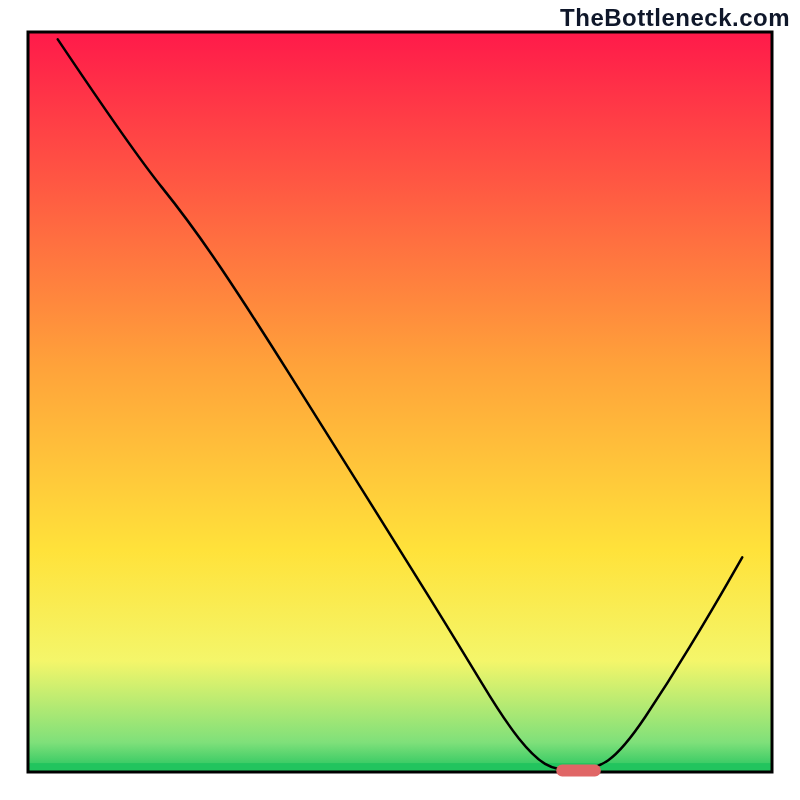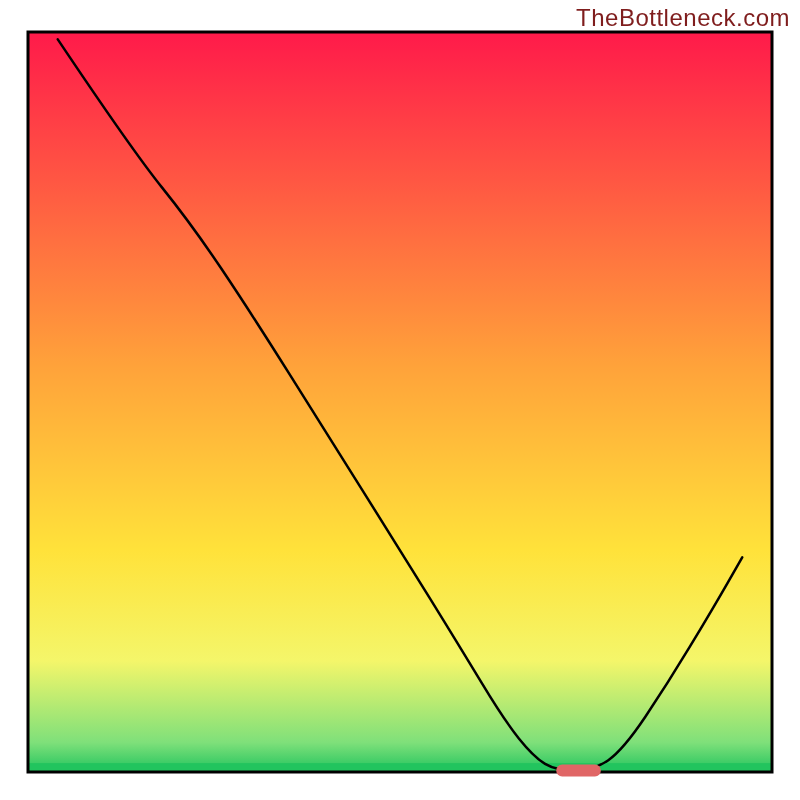--- a/index.html
+++ b/index.html
@@ -13,22 +13,22 @@
   .chart-wrap {
     position: relative;
     width: 800px;
     height: 800px;
   }
   .watermark {
     position: absolute;
     top: 4px;
     right: 10px;
     font-size: 24px;
-    font-weight: 400;
-    color: #7f1d1d;
+    font-weight: 700;
+    color: #0f172a;
     letter-spacing: 0.5px;
     z-index: 10;
   }
   svg {
     display: block;
   }
 </style>
 </head>
 <body>
 

